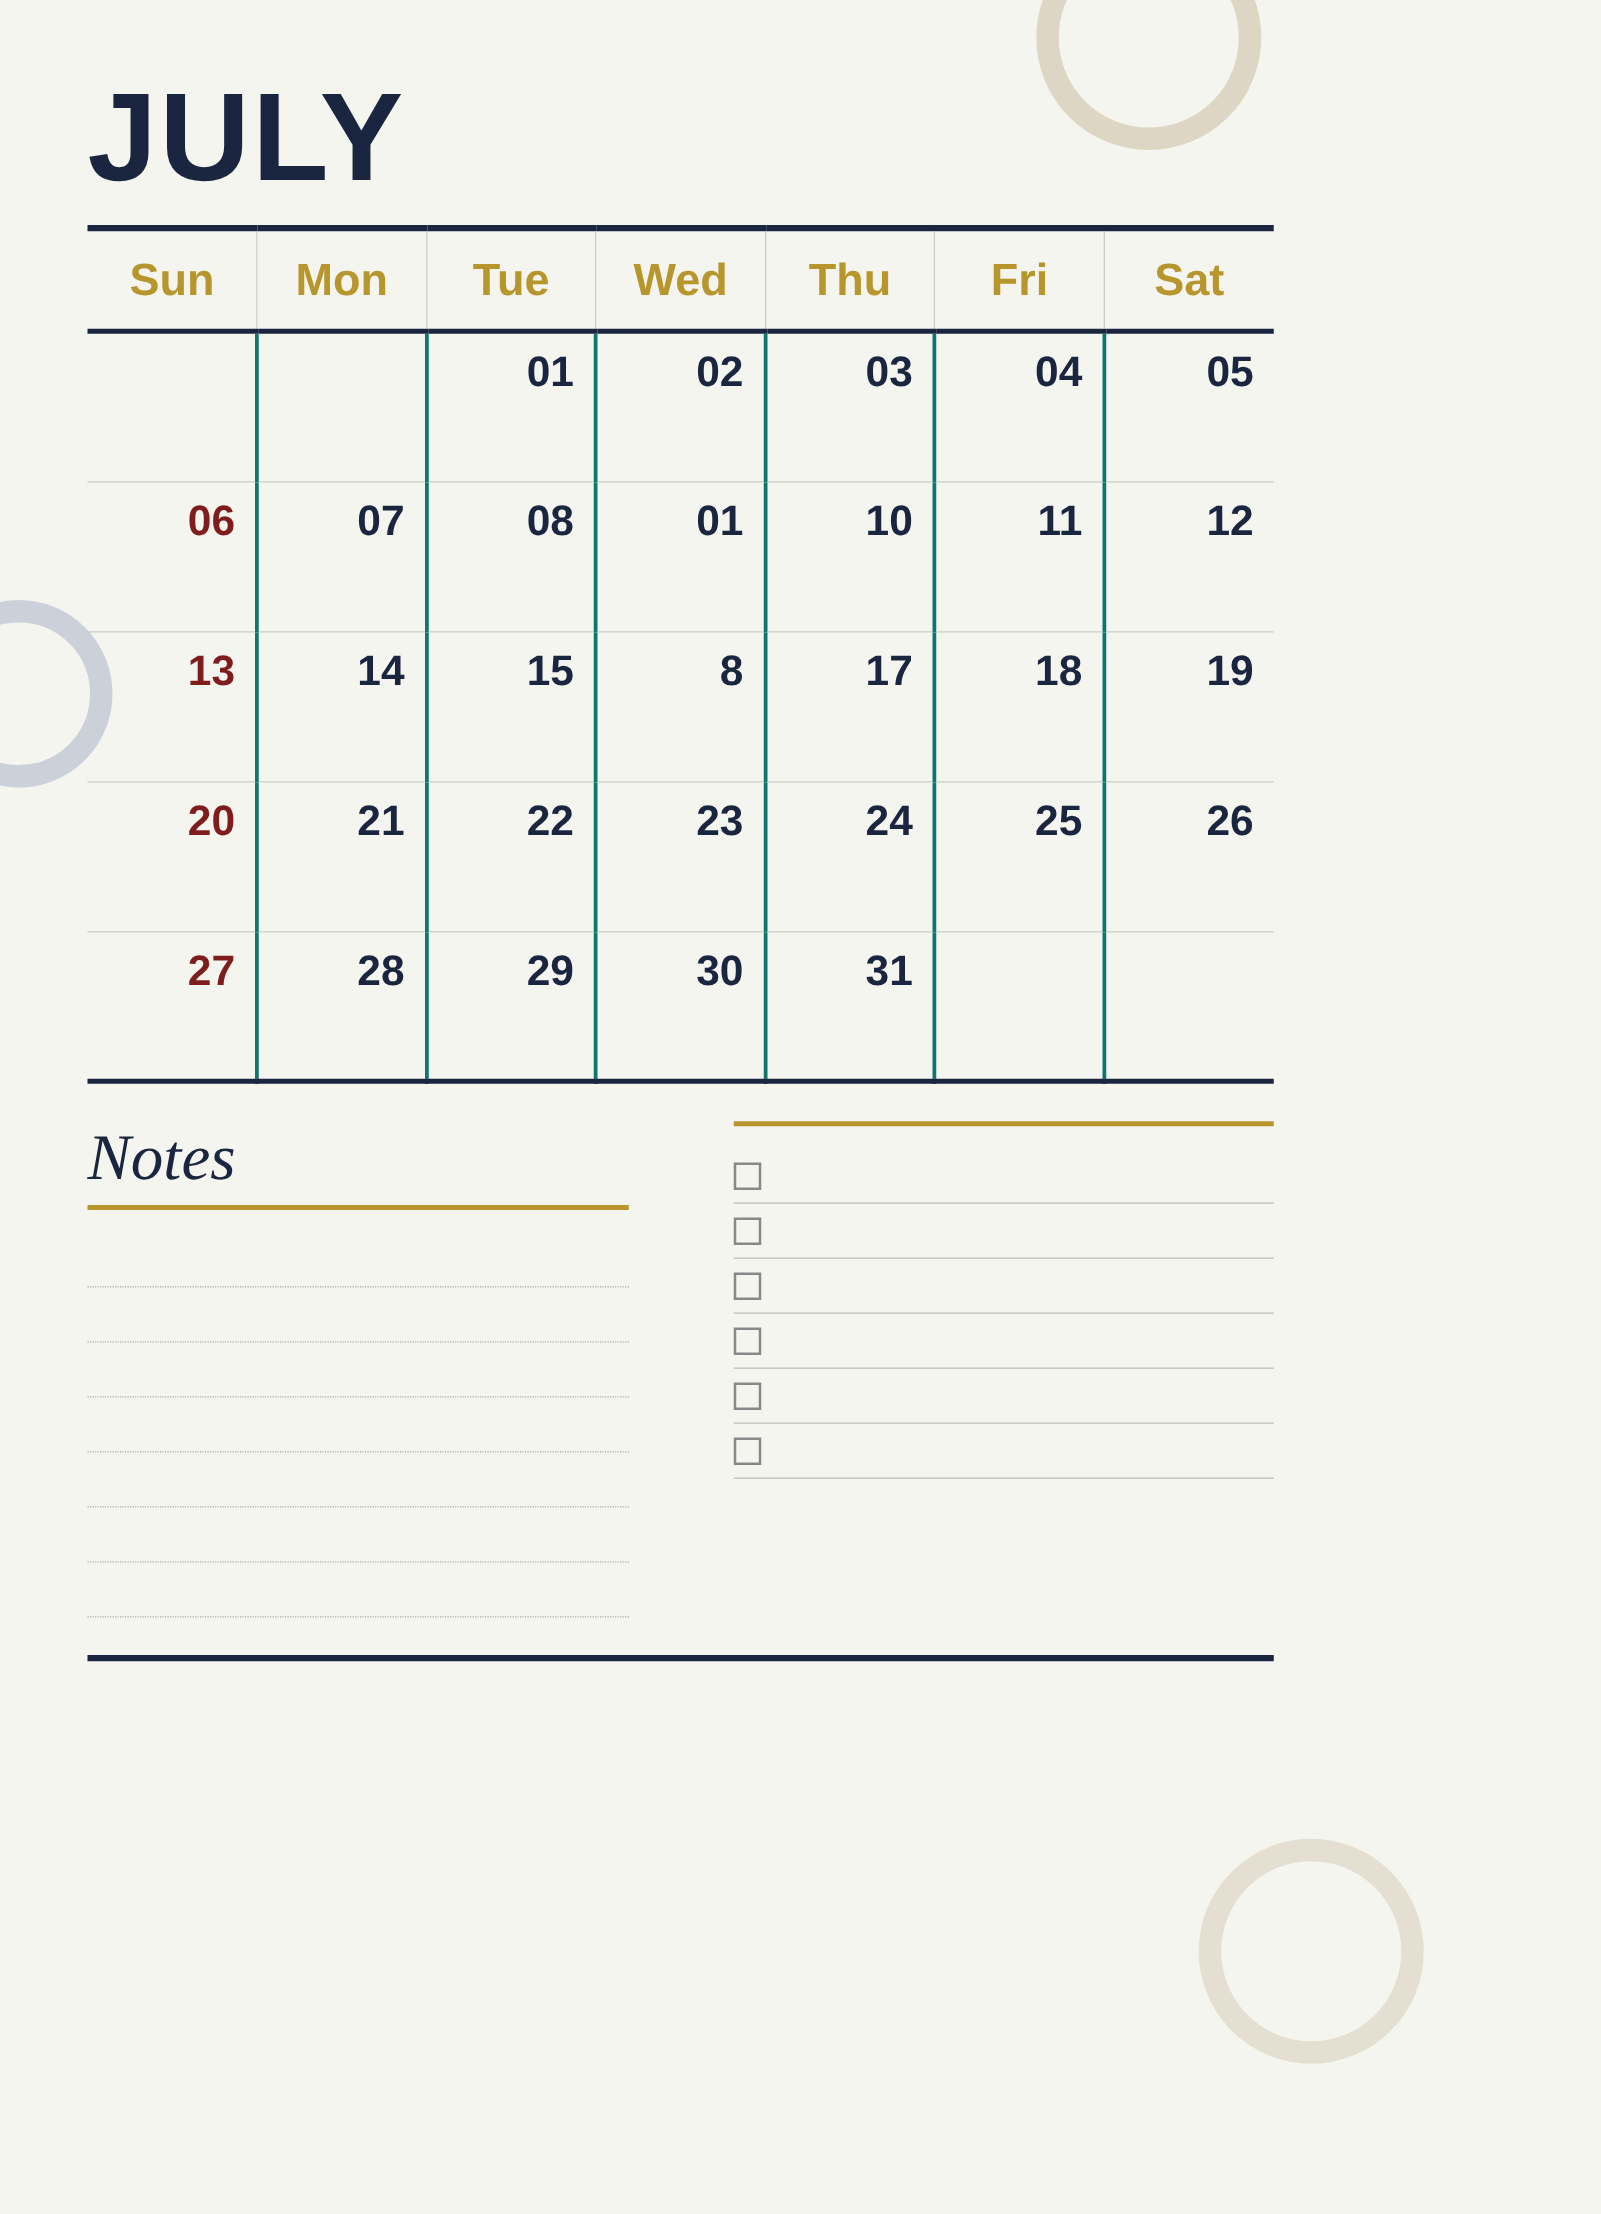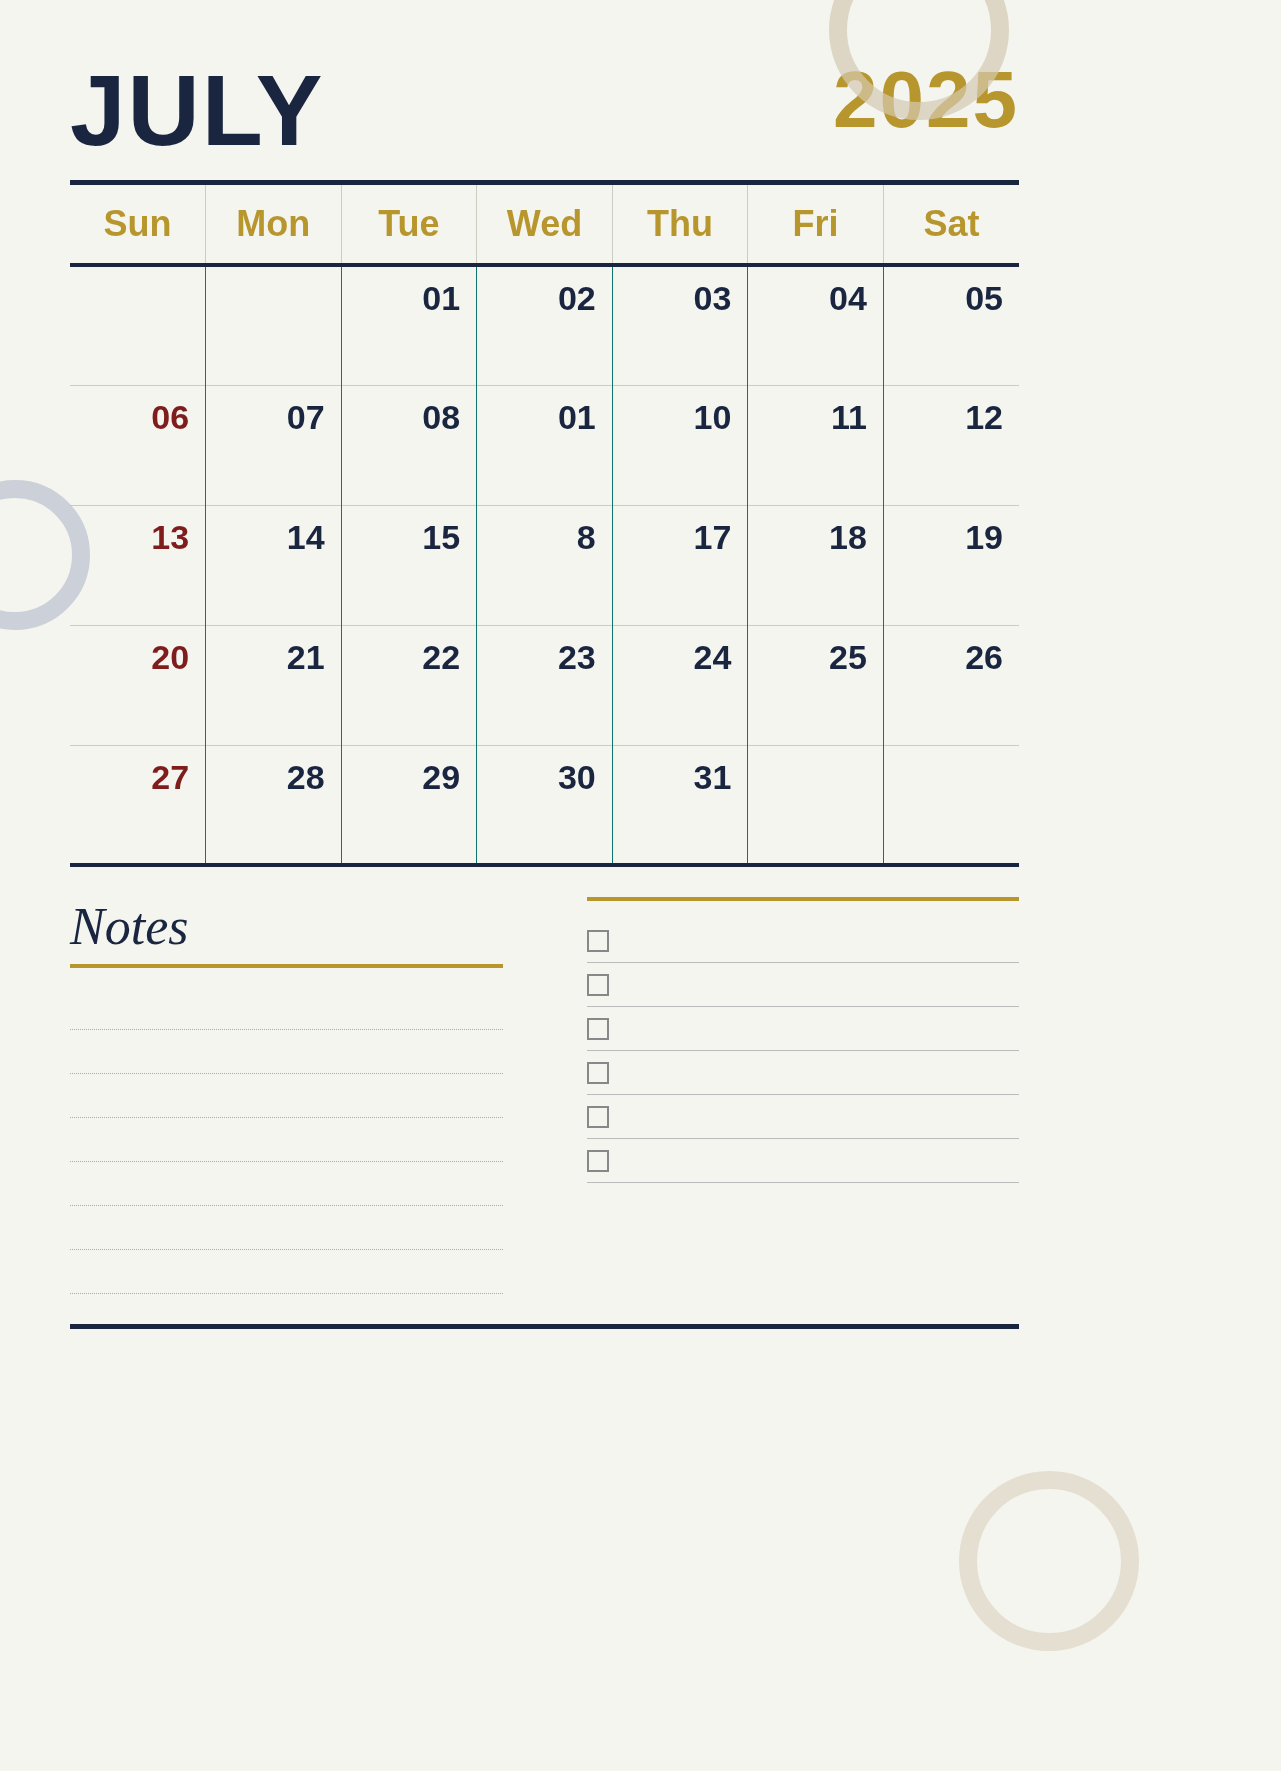--- a/index.html
+++ b/index.html
@@ -127,21 +127,21 @@
     .calendar-table tbody tr:last-child {
       border-bottom: 4px solid #1a2540;
     }
 
     .calendar-table tbody td {
       width: calc(100% / 7);
       height: 120px;
       vertical-align: top;
       padding: 12px 16px;
       border-left: 1px solid #c8cfc0;
-      border-right: 1px solid #0f766e;
+      border-right: 3px solid #0f766e;
       background: #f5f5f0;
     }
 
     .calendar-table tbody td:first-child {
       border-left: none;
     }
     .calendar-table tbody td:last-child {
       border-right: none;
     }
 
@@ -242,21 +242,20 @@
 <body>
 
 <div class="page">
 
   <div class="deco-circle-top"></div>
   <div class="deco-circle-left"></div>
   <div class="deco-circle-bottom-right"></div>
 
   <div class="header">
     <div class="month-title">JULY</div>
-    <div class="year-title">2025</div>
   </div>
 
   <div class="calendar-container">
     <table class="calendar-table">
       <thead>
         <tr>
           <th>Sun</th>
           <th>Mon</th>
           <th>Tue</th>
           <th>Wed</th>

